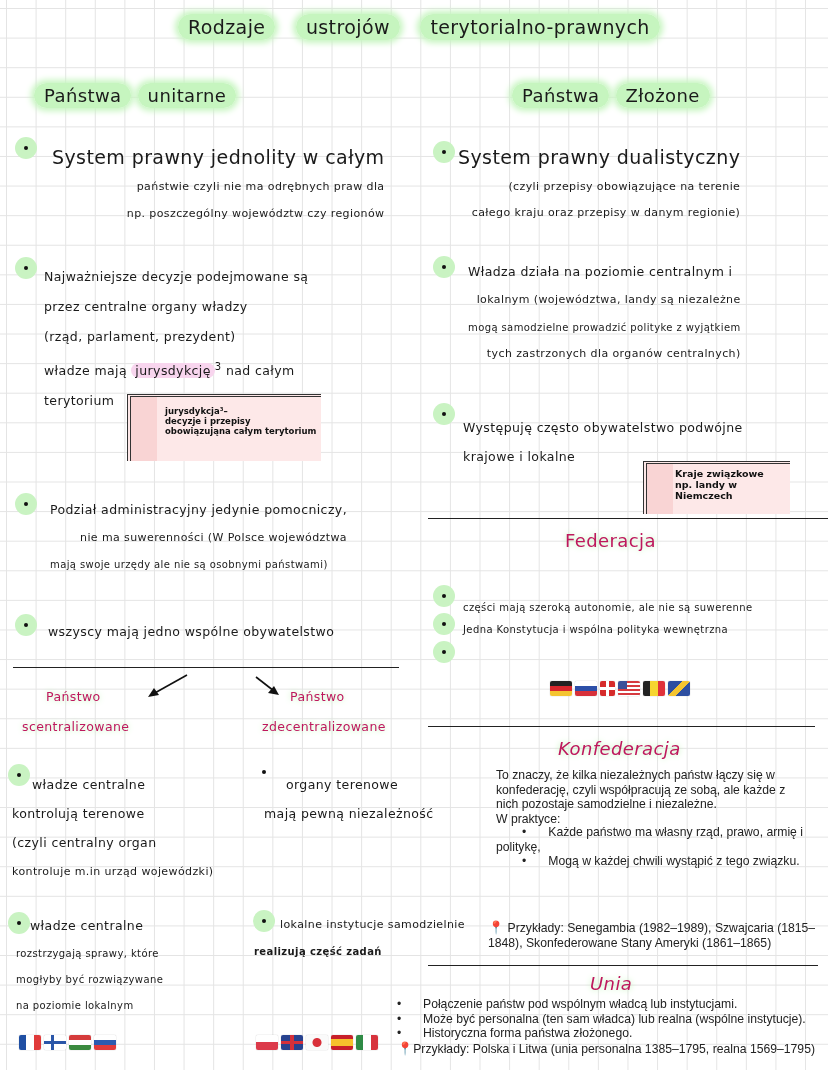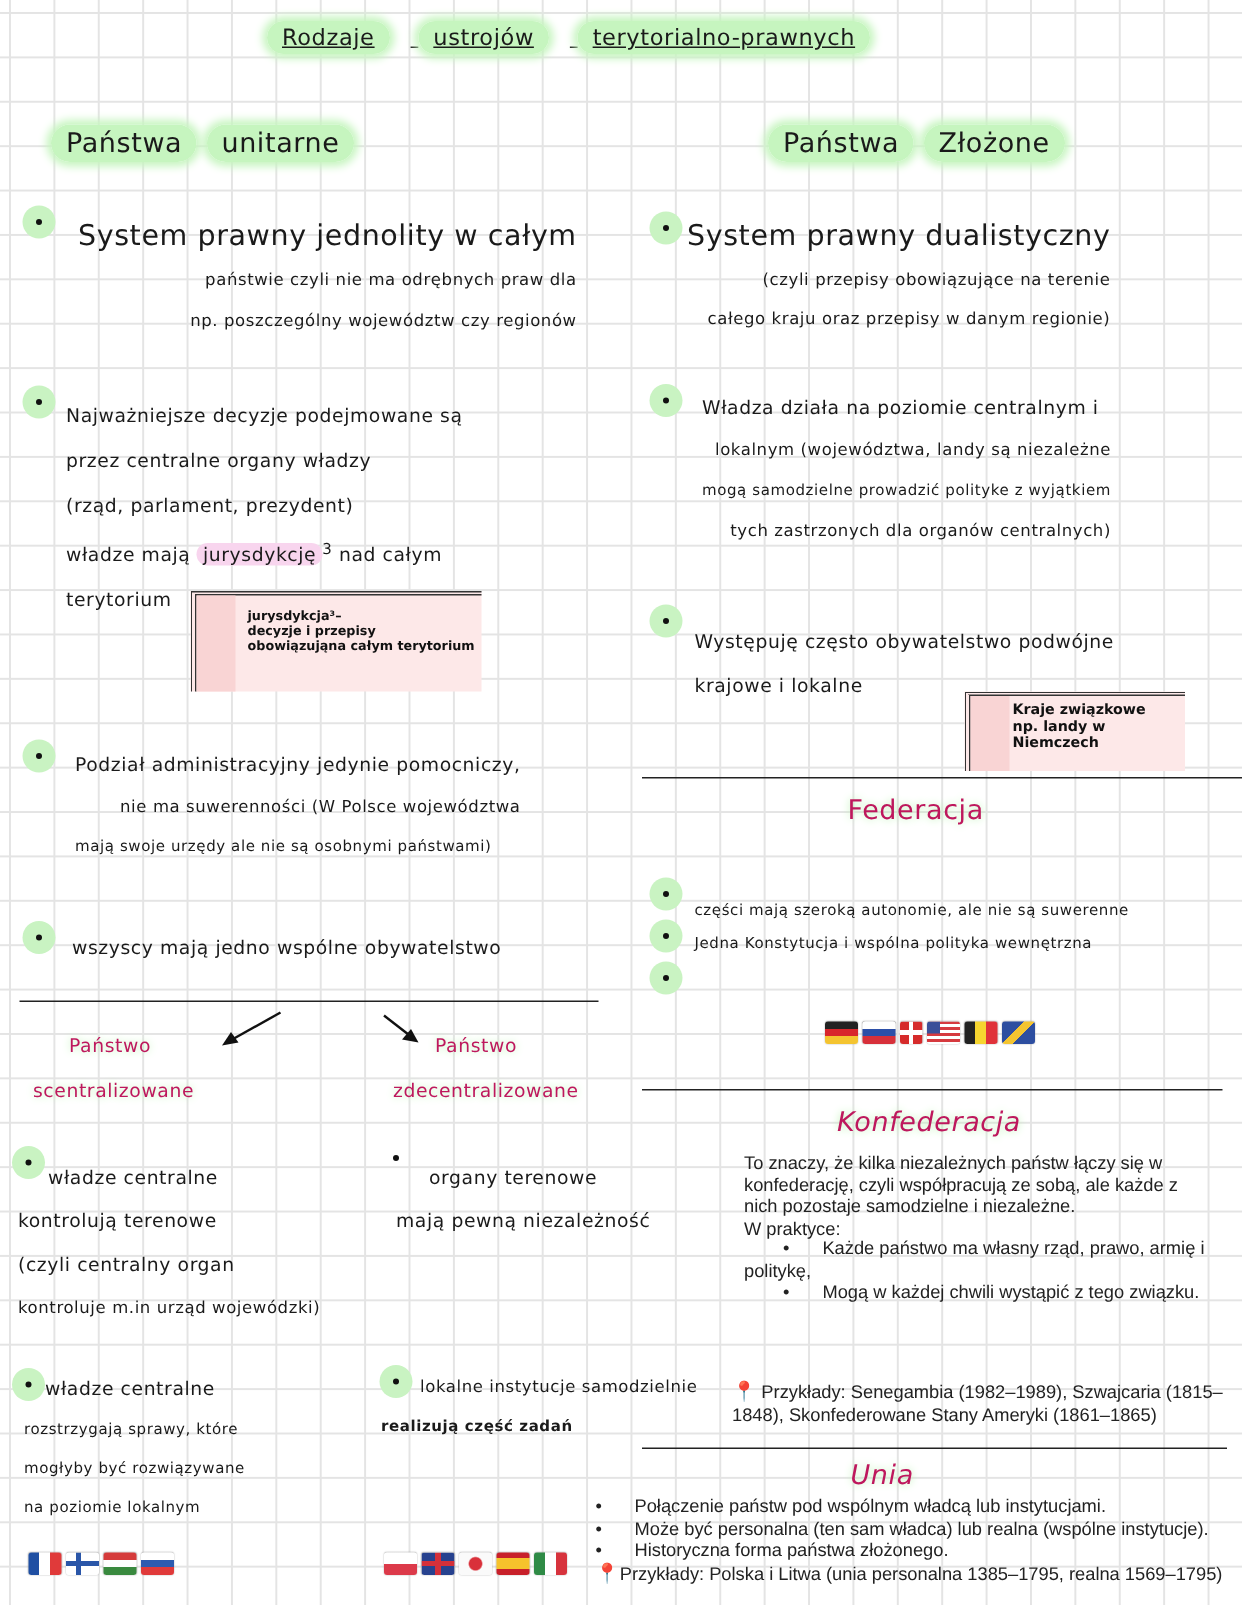--- a/index.html
+++ b/index.html
@@ -10,21 +10,21 @@
       linear-gradient(to right, #e4e4e4 1px, transparent 1px),
       linear-gradient(to bottom, #e4e4e4 1px, transparent 1px);
     background-size:29.6px 29.6px;
     background-position:6px 8px;
     font-family:"DejaVu Sans", sans-serif;
     color:#111;
   }
   .abs { position:absolute; }
   .hand { font-family:"DejaVu Sans", sans-serif; letter-spacing:0.4px; color:#1a1a1a; }
   .hl { background:#c6f5bf; border-radius:16px; padding:2px 10px; box-shadow:0 0 6px 3px #c6f5bf; }
-  .title { font-size:15px;text-decoration:underline; }
+  .title { font-size:19px; }
   .title .hl { margin-right:14px; }
   .h2 { font-size:18px; }
   .green-head { color:#be185d; text-shadow:0 0 6px #b9f0b0; }
   .dot {
     position:absolute; width:22px; height:22px; border-radius:50%;
     background:#c9f3c2;
   }
   .dot::after {
     content:""; position:absolute; left:9px; top:9px; width:4px; height:4px;
     border-radius:50%; background:#111;
@@ -229,19 +229,19 @@
   <div style="text-indent:26px;"><span style="margin-right:22px;">•</span><span>Każde państwo ma własny rząd, prawo, armię i politykę,</span></div>
   <div style="text-indent:26px;"><span style="margin-right:22px;">•</span><span>Mogą w każdej chwili wystąpić z tego związku.</span></div>
 </div>
 <div class="abs print" style="left:488px; top:920px; width:340px;">
   <span class="pin">📍</span>
   <span>Przykłady: Senegambia (1982–1989), Szwajcaria (1815–1848), Skonfederowane Stany Ameryki (1861–1865)</span>
 </div>
 
 <div class="line" style="left:428px; top:965px; width:390px;"></div>
 
-<div class="abs hand h2 green-head" style="left:567px; top:973px; font-style:italic;">Unia</div>
+<div class="abs hand h2 green-head" style="left:590px; top:973px; font-style:italic;">Unia</div>
 <div class="abs print" style="left:397px; top:997px; width:431px;">
   <div><span style="display:inline-block; width:26px;">•</span><span>Połączenie państw pod wspólnym władcą lub instytucjami.</span></div>
   <div><span style="display:inline-block; width:26px;">•</span><span>Może być personalna (ten sam władca) lub realna (wspólne instytucje).</span></div>
   <div><span style="display:inline-block; width:26px;">•</span><span>Historyczna forma państwa złożonego.</span></div>
   <div><span class="pin">📍</span><span>Przykłady: Polska i Litwa (unia personalna 1385–1795, realna 1569–1795)</span></div>
 </div>
 
 </body></html>

